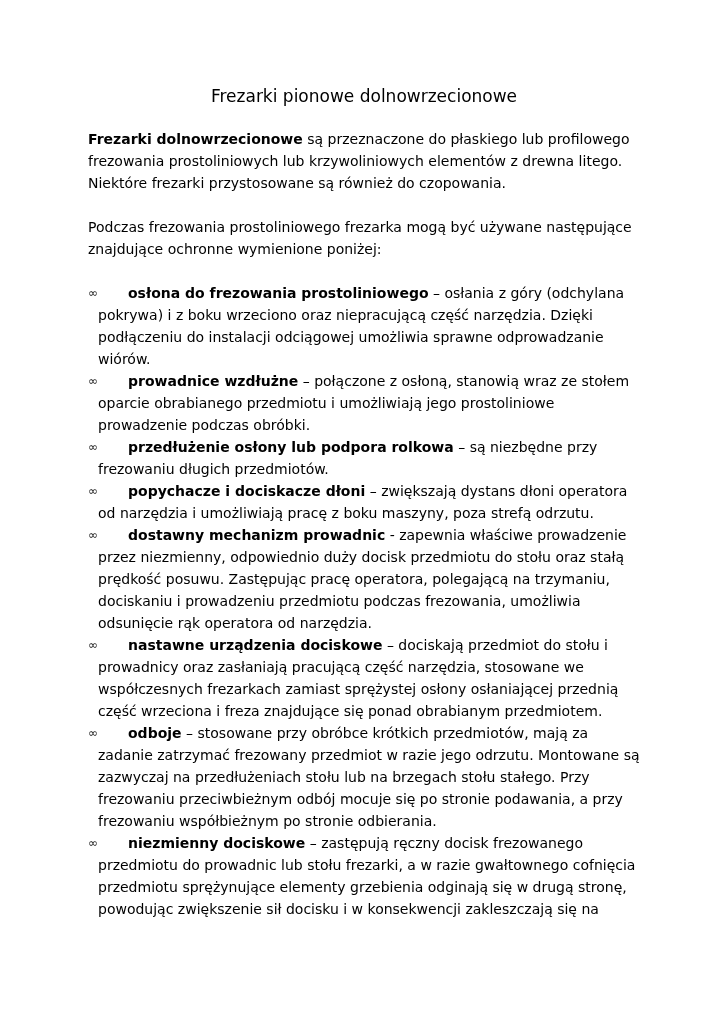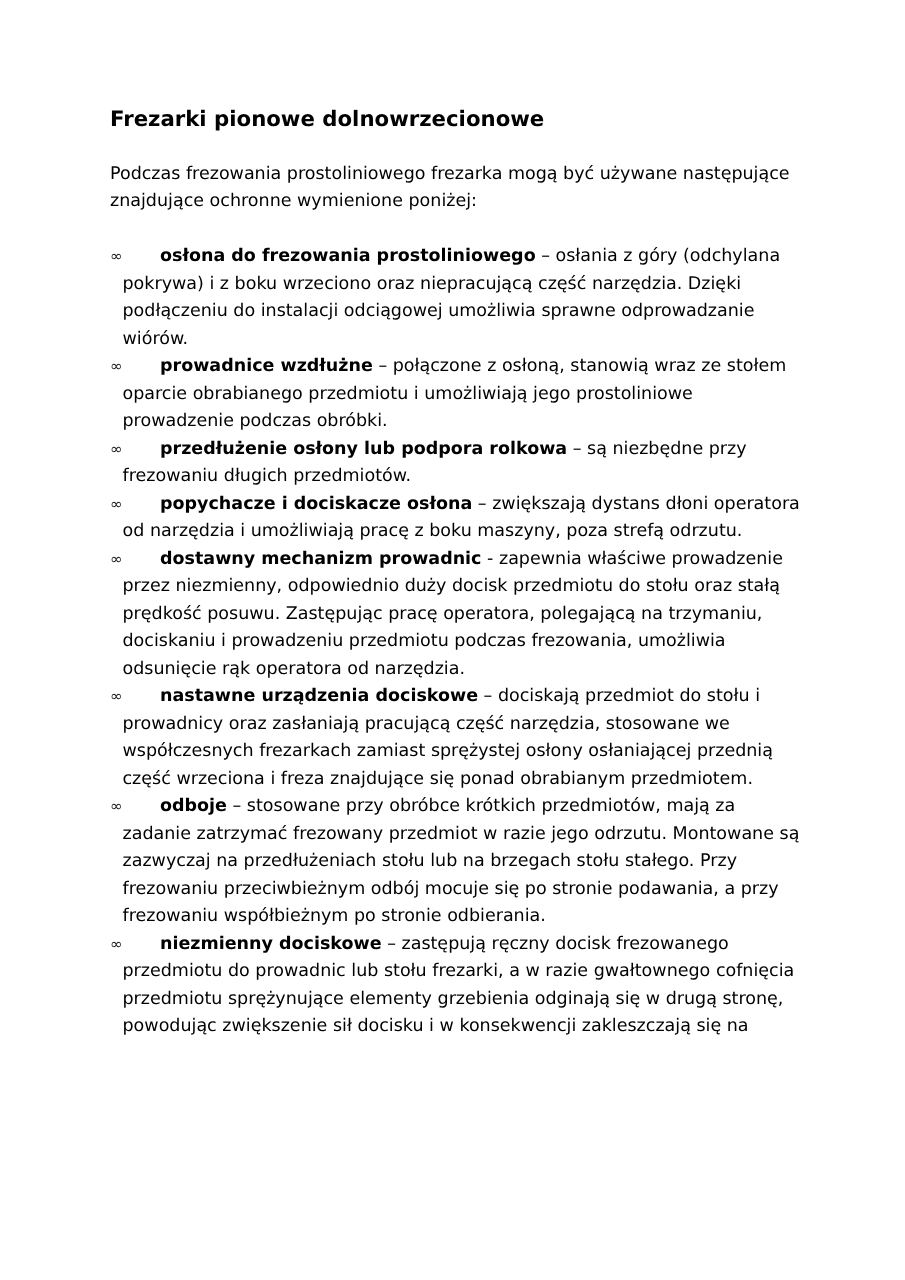--- a/index.html
+++ b/index.html
@@ -17,22 +17,22 @@
     font-family: "DejaVu Sans", sans-serif;
     font-size: 14px;
     line-height: 22px;
     padding: 84px 84px 0 88px;
     overflow: hidden;
     -webkit-font-smoothing: antialiased;
   }
   .doc-title {
     font-size: 17px;
     line-height: 24px;
-    font-weight: bold;
-    text-align: left;
+    font-weight: normal;
+    text-align: center;
     margin: 0 0 20px 0;
   }
   .para {
     margin: 0 0 22px 0;
   }
   .sub-heading {
     font-weight: bold;
     margin: 0 0 22px 0;
   }
   ul.device-list {
@@ -57,32 +57,33 @@
   }
   strong { font-weight: bold; }
 </style>
 </head>
 <body>
 
 <div class="page">
 
   <h1 class="doc-title">Frezarki pionowe dolnowrzecionowe</h1>
 
+  <p class="para"><strong>Frezarki dolnowrzecionowe</strong> <span>są przeznaczone do płaskiego lub profilowego frezowania prostoliniowych lub krzywoliniowych elementów z drewna litego. Niektóre frezarki przystosowane są również do czopowania.</span></p>
 
 
   <p class="para">Podczas frezowania prostoliniowego frezarka mogą być używane następujące znajdujące ochronne wymienione poniżej:</p>
 
   <ul class="device-list">
     <li><span class="bullet">∞</span><strong>osłona do frezowania prostoliniowego</strong> <span>–</span> <span>osłania z góry (odchylana pokrywa) i z boku wrzeciono oraz niepracującą część narzędzia. Dzięki podłączeniu do instalacji odciągowej umożliwia sprawne odprowadzanie wiórów.</span></li>
 
     <li><span class="bullet">∞</span><strong>prowadnice wzdłużne</strong> <span>–</span> <span>połączone z osłoną, stanowią wraz ze stołem oparcie obrabianego przedmiotu i umożliwiają jego prostoliniowe prowadzenie podczas obróbki.</span></li>
 
     <li><span class="bullet">∞</span><strong>przedłużenie osłony lub podpora rolkowa</strong> <span>–</span> <span>są niezbędne przy frezowaniu długich przedmiotów.</span></li>
 
-    <li><span class="bullet">∞</span><strong>popychacze i dociskacze osłona</strong> <span>–</span> <span>zwiększają dystans dłoni operatora od narzędzia i umożliwiają pracę z boku maszyny, poza strefą odrzutu.</span></li>
+    <li><span class="bullet">∞</span><strong>popychacze i dociskacze dłoni</strong> <span>–</span> <span>zwiększają dystans dłoni operatora od narzędzia i umożliwiają pracę z boku maszyny, poza strefą odrzutu.</span></li>
 
     <li><span class="bullet">∞</span><strong>dostawny mechanizm prowadnic</strong> <span>-</span> <span>zapewnia właściwe prowadzenie przez niezmienny, odpowiednio duży docisk przedmiotu do stołu oraz stałą prędkość posuwu. Zastępując pracę operatora, polegającą na trzymaniu, dociskaniu i prowadzeniu przedmiotu podczas frezowania, umożliwia odsunięcie rąk operatora od narzędzia.</span></li>
 
     <li><span class="bullet">∞</span><strong>nastawne urządzenia dociskowe</strong> <span>–</span> <span>dociskają przedmiot do stołu i prowadnicy oraz zasłaniają pracującą część narzędzia, stosowane we współczesnych frezarkach zamiast sprężystej osłony osłaniającej przednią część wrzeciona i freza znajdujące się ponad obrabianym przedmiotem.</span></li>
 
     <li><span class="bullet">∞</span><strong>odboje</strong> <span>–</span> <span>stosowane przy obróbce krótkich przedmiotów, mają za zadanie zatrzymać frezowany przedmiot w razie jego odrzutu. Montowane są zazwyczaj na przedłużeniach stołu lub na brzegach stołu stałego. Przy frezowaniu przeciwbieżnym odbój mocuje się po stronie podawania, a przy frezowaniu współbieżnym po stronie odbierania.</span></li>
 
     <li><span class="bullet">∞</span><strong>niezmienny dociskowe</strong> <span>–</span> <span>zastępują ręczny docisk frezowanego przedmiotu do prowadnic lub stołu frezarki, a w razie gwałtownego cofnięcia przedmiotu sprężynujące elementy grzebienia odginają się w drugą stronę, powodując zwiększenie sił docisku i w konsekwencji zakleszczają się na</span></li>
   </ul>
 

